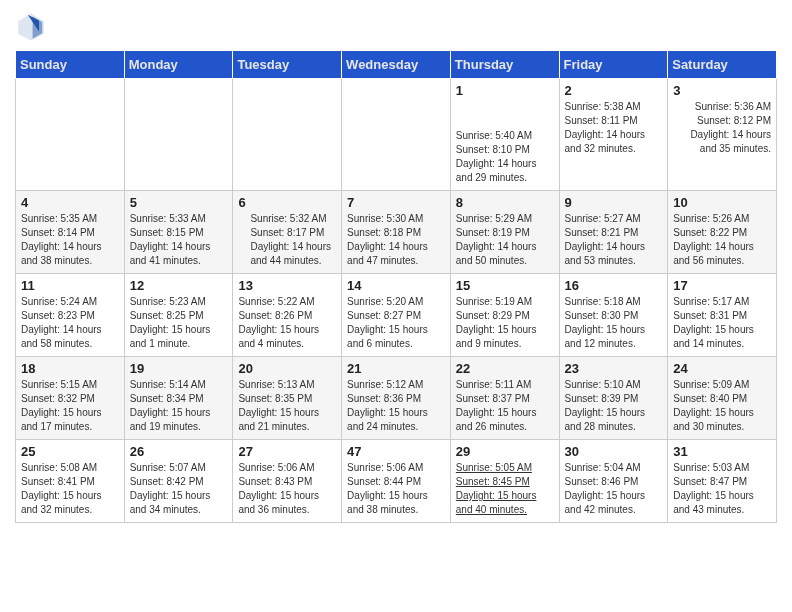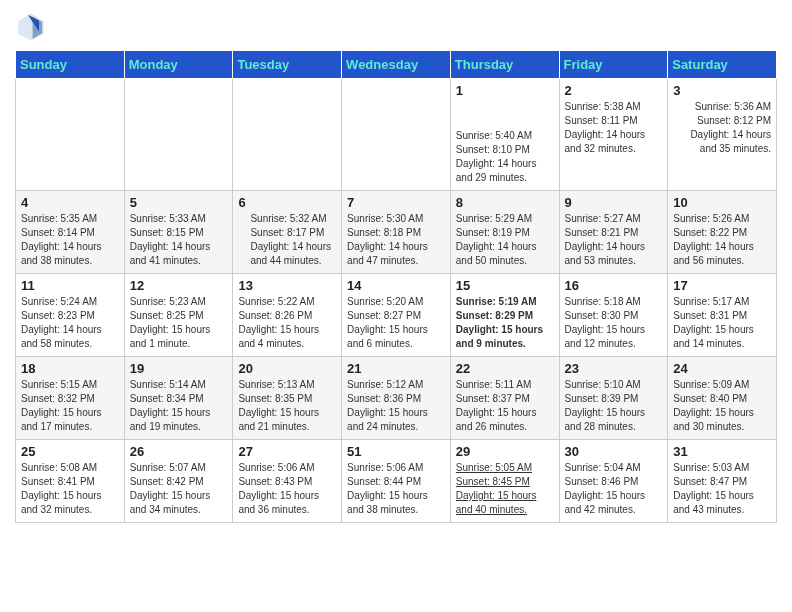--- a/index.html
+++ b/index.html
@@ -56,21 +56,21 @@
       font-size: 15px;
       color: #444;
     }
     table {
       width: 100%;
       border-collapse: collapse;
       table-layout: fixed;
     }
     thead tr th {
       background: #2255cc;
-      color: #5eead4;
+      color: #e5e5e5;
       font-size: 13px;
       font-weight: bold;
       padding: 6px 4px;
       text-align: left;
       border: 1px solid #fff;
     }
     tbody tr td {
       vertical-align: top;
       border: 1px solid #ccc;
       padding: 4px 5px 5px 5px;
@@ -235,21 +235,21 @@
           </td>
           <td>
             <span class="day-num">14</span>
             <div class="day-info" style="white-space: pre-line;">Sunrise: 5:20 AM
 Sunset: 8:27 PM
 Daylight: 15 hours
 and 6 minutes.</div>
           </td>
           <td>
             <span class="day-num">15</span>
-            <div class="day-info" style="white-space: pre-line; font-weight: bold;">Sunrise: 5:19 AM
+            <div class="day-info" style="white-space: pre-line;">Sunrise: 5:19 AM
 Sunset: 8:29 PM
 Daylight: 15 hours
 and 9 minutes.</div>
           </td>
           <td>
             <span class="day-num">16</span>
             <div class="day-info" style="white-space: pre-line;">Sunrise: 5:18 AM
 Sunset: 8:30 PM
 Daylight: 15 hours
 and 12 minutes.</div>
@@ -329,21 +329,21 @@
 and 34 minutes.</div>
           </td>
           <td>
             <span class="day-num">27</span>
             <div class="day-info" style="white-space: pre-line;">Sunrise: 5:06 AM
 Sunset: 8:43 PM
 Daylight: 15 hours
 and 36 minutes.</div>
           </td>
           <td>
-            <span class="day-num">51</span>
+            <span class="day-num">47</span>
             <div class="day-info" style="white-space: pre-line;">Sunrise: 5:06 AM
 Sunset: 8:44 PM
 Daylight: 15 hours
 and 38 minutes.</div>
           </td>
           <td>
             <span class="day-num">29</span>
             <div class="day-info" style="white-space: pre-line; text-decoration: underline;">Sunrise: 5:05 AM
 Sunset: 8:45 PM
 Daylight: 15 hours

